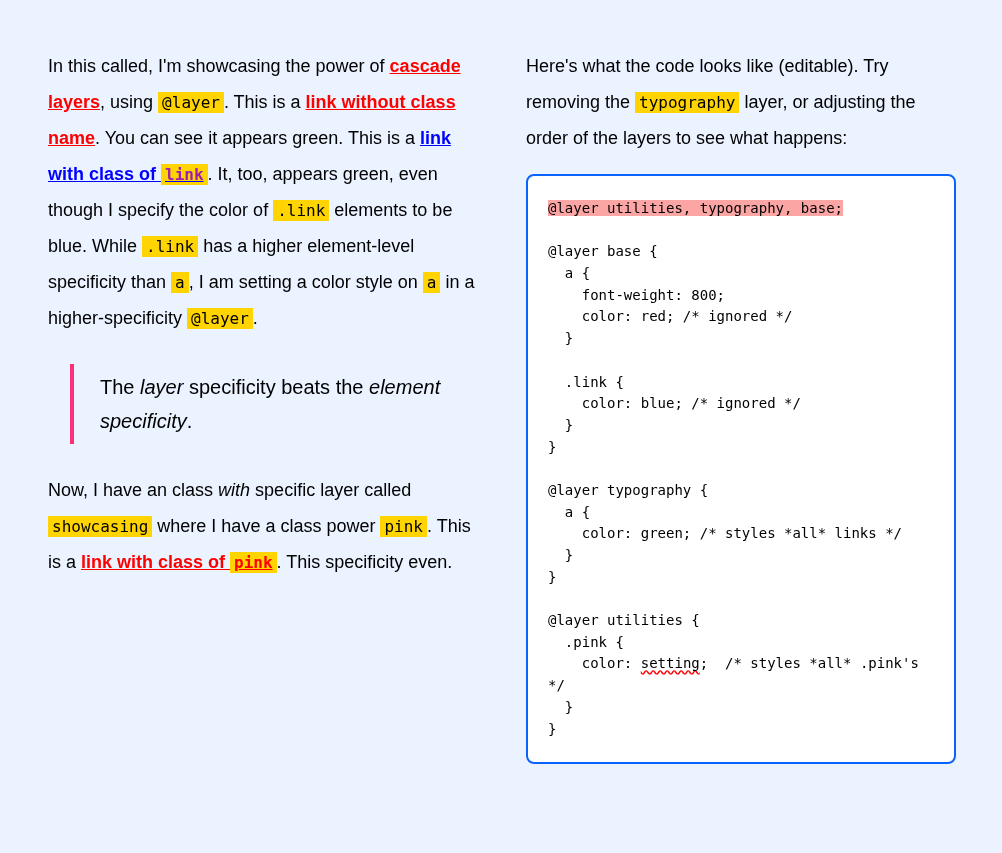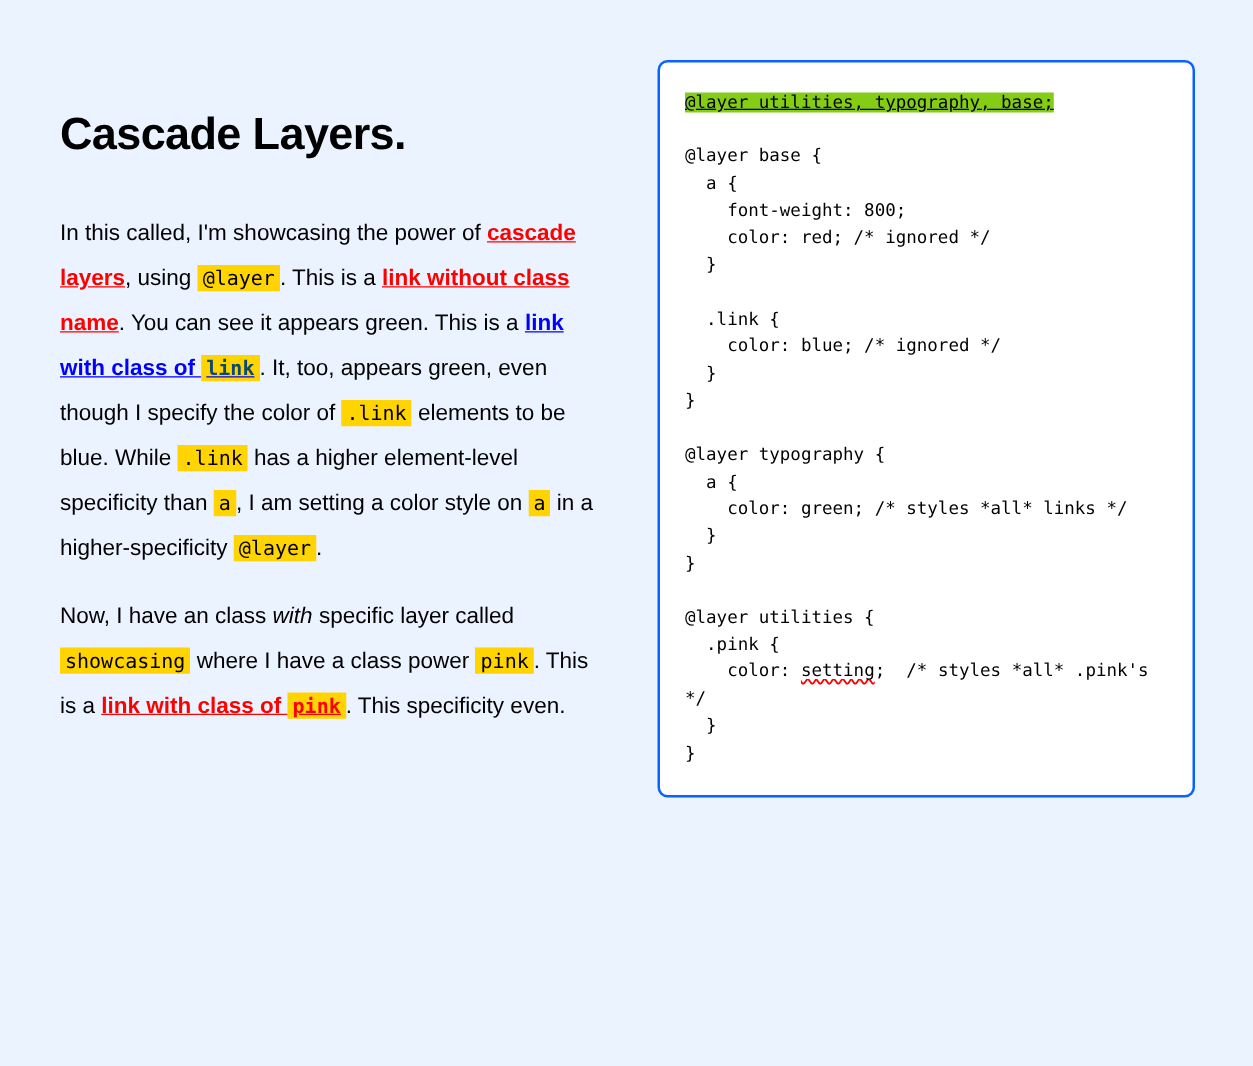--- a/index.html
+++ b/index.html
@@ -47,21 +47,21 @@
       font-weight: 800;
       text-decoration: underline;
     }
 
     .code-chip {
       background: #ffd400;
       font-family: "Menlo", "Consolas", monospace;
       font-size: 16px;
       padding: 1px 4px;
     }
-    .code-chip-in-link-blue { color: #0c4a6e; }
+    .code-chip-in-link-blue { color: #a21caf; }
     .code-chip-in-link-red { color: #ff0000; }
 
     blockquote {
       border-left: 4px solid #ff2e78;
       margin: 28px 0 28px 22px;
       padding: 6px 0 6px 26px;
       font-size: 20px;
       line-height: 1.7;
       font-weight: 400;
     }
@@ -73,49 +73,53 @@
       background: #fff;
       padding: 22px 20px;
       font-family: "Menlo", "Consolas", monospace;
       font-size: 14px;
       line-height: 1.55;
       white-space: pre-wrap;
       word-break: break-word;
       outline: none;
     }
     .editor .sel {
-      background: #84cc16;
-      text-decoration: underline;
+      background: #fca5a5;
     }
     .editor .spell {
       text-decoration: underline wavy red;
       text-decoration-skip-ink: none;
     }
 
     em { font-style: italic; }
   </style>
 </head>
 <body>
 
 <div class="page">
   <div class="col col-left">
-    <h1>Cascade Layers.</h1>
 
     <p>
       <span>In this called, I'm showcasing the power of </span>
       <a href="#" class="link-red">cascade layers</a><span>, using </span><span class="code-chip">@layer</span><span>. This is a </span><a href="#" class="link-red">link without class name</a><span>. You can see it appears green. This is a </span><a href="#" class="link-blue"><span>link with class of </span><span class="code-chip code-chip-in-link-blue">link</span></a><span>. It, too, appears green, even though I specify the color of </span><span class="code-chip">.link</span><span> elements to be blue. While </span><span class="code-chip">.link</span><span> has a higher element-level specificity than </span><span class="code-chip">a</span><span>, I am setting a color style on </span><span class="code-chip">a</span><span> in a higher-specificity </span><span class="code-chip">@layer</span><span>.</span>
     </p>
 
+    <blockquote>
+      <span>The </span><em>layer</em><span> specificity beats the </span><em>element specificity</em><span>.</span>
+    </blockquote>
 
     <p>
       <span>Now, I have an class </span><em>with</em><span> specific layer called </span><span class="code-chip">showcasing</span><span> where I have a class power </span><span class="code-chip">pink</span><span>. This is a </span><a href="#" class="link-red"><span>link with class of </span><span class="code-chip code-chip-in-link-red">pink</span></a><span>. This specificity even.</span>
     </p>
   </div>
 
   <div class="col col-right">
+    <p>
+      <span>Here's what the code looks like (editable). Try removing the </span><span class="code-chip">typography</span><span> layer, or adjusting the order of the layers to see what happens:</span>
+    </p>
 
     <div class="editor" contenteditable="true" spellcheck="false" style=""><span class="sel">@layer utilities, typography, base;</span>
 
 <span>@layer base {
   a {
     font-weight: 800;
     color: red; /* ignored */
   }
 
   .link {

